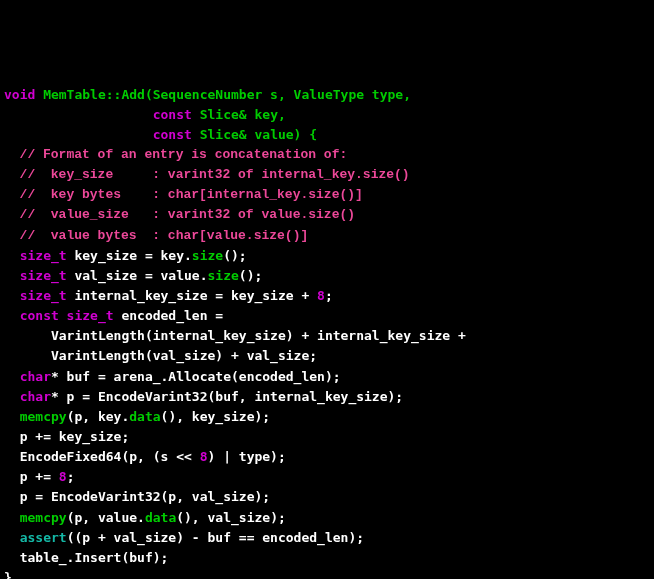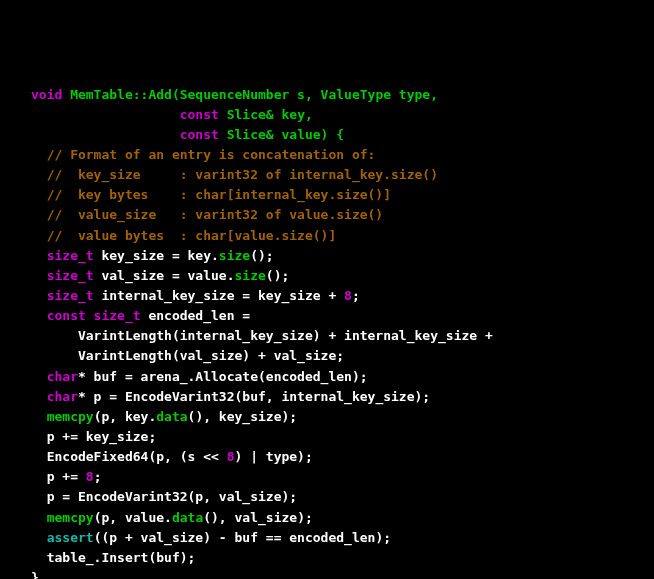--- a/index.html
+++ b/index.html
@@ -9,25 +9,25 @@
     font-family: "Menlo", "Monaco", "Consolas", monospace;
     font-size: 13px;
     line-height: 1.55;
     font-weight: bold;
     color: #ffffff;
     width: 654px;
     box-sizing: border-box;
     white-space: pre;
   }
   .kw   { color: #d000d0; }   
-  .cmt  { color: #a16207; }   
+  .cmt  { color: #ec4899; font-family: Liberation Mono, monospace; }   
   .fn   { color: #00cc00; } 
   .lit  { color: #d000d0; }   
   .assert{ color: #14b8a6; }  
-  .line { display: block; margin-left: 27px; }
+  .line { display: block; }
 </style>
 </head>
 <body>
 
 
 
 <div><span class="line"><span class="kw">void</span><span class="fn"> MemTable::Add(SequenceNumber s, ValueType type,</span></span><span class="line"><span>                   </span><span class="kw">const</span><span class="fn"> Slice&amp; key,</span></span><span class="line"><span>                   </span><span class="kw">const</span><span class="fn"> Slice&amp; value) {</span></span><span class="line cmt">  // Format of an entry is concatenation of:</span><span class="line cmt">  //  key_size     : varint32 of internal_key.size()</span><span class="line cmt">  //  key bytes    : char[internal_key.size()]</span><span class="line cmt">  //  value_size   : varint32 of value.size()</span><span class="line cmt">  //  value bytes  : char[value.size()]</span><span class="line"><span>  </span><span class="kw">size_t</span><span> key_size = key.</span><span class="fn">size</span><span>();</span></span><span class="line"><span>  </span><span class="kw">size_t</span><span> val_size = value.</span><span class="fn">size</span><span>();</span></span><span class="line"><span>  </span><span class="kw">size_t</span><span> internal_key_size = key_size + </span><span class="lit">8</span><span>;</span></span><span class="line"><span>  </span><span class="kw">const size_t</span><span> encoded_len =</span></span><span class="line">      VarintLength(internal_key_size) + internal_key_size +</span><span class="line">      VarintLength(val_size) + val_size;</span><span class="line"><span>  </span><span class="kw">char</span><span>* buf = arena_.Allocate(encoded_len);</span></span><span class="line"><span>  </span><span class="kw">char</span><span>* p = EncodeVarint32(buf, internal_key_size);</span></span><span class="line"><span>  </span><span class="fn">memcpy</span><span>(p, key.</span><span class="fn">data</span><span>(), key_size);</span></span><span class="line">  p += key_size;</span><span class="line"><span>  EncodeFixed64(p, (s &lt;&lt; </span><span class="lit">8</span><span>) | type);</span></span><span class="line"><span>  p += </span><span class="lit">8</span><span>;</span></span><span class="line">  p = EncodeVarint32(p, val_size);</span><span class="line"><span>  </span><span class="fn">memcpy</span><span>(p, value.</span><span class="fn">data</span><span>(), val_size);</span></span><span class="line"><span>  </span><span class="assert">assert</span><span>((p + val_size) - buf == encoded_len);</span></span><span class="line">  table_.Insert(buf);</span><span class="line">}</span></div>
 
 
 

